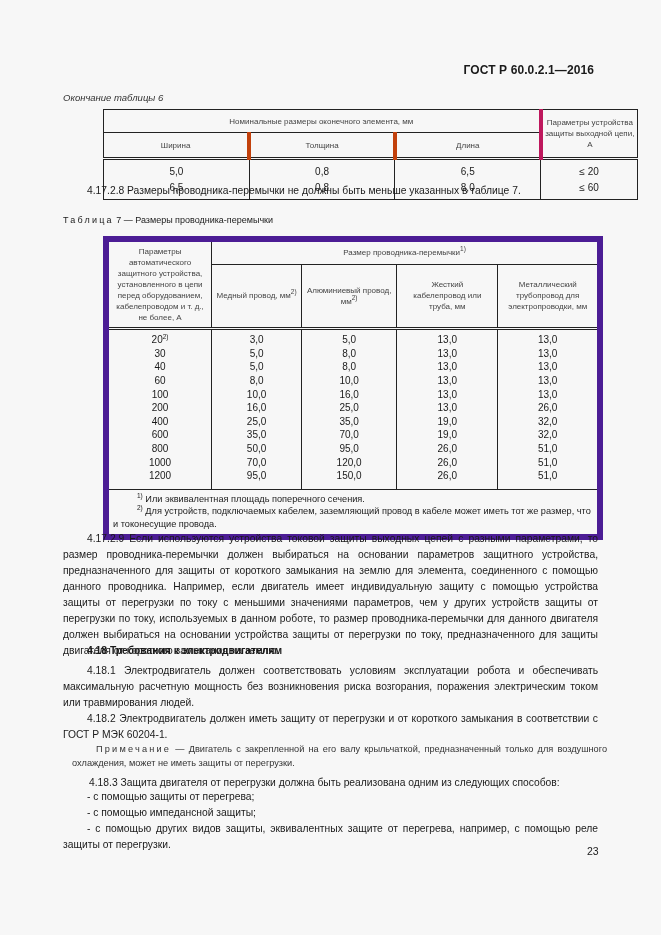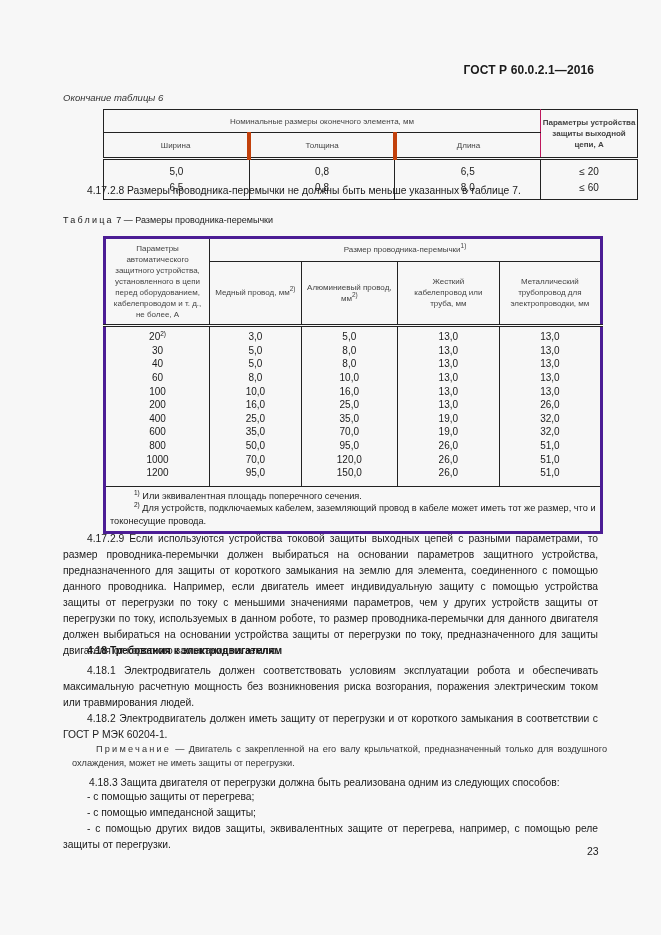--- a/index.html
+++ b/index.html
@@ -21,29 +21,29 @@
 
   
   .t6 { position: absolute; left: 63px; top: 109px; width: 535px; border: 1px solid #222; }
   .t6 th { border-left: 4px solid #c2410c; color: #444; font-size: 8px; }
   .t6 th:first-child { border-left: none; }
   .t6 .r1 th { height: 22px; border-bottom: 1px solid #222; }
   .t6 .r2 th { height: 24px; }
   .t6 thead { border-bottom: 3px double #222; }
   .t6 td { border-left: 1px solid #222; height: 16px; font-size: 10px; }
   .t6 td:first-child { border-left: none; }
-  .t6 .pcell { border-left: 1px solid #be185d; line-height: 11px; font-weight: bold; }
+  .t6 .pcell { border-left: 4px solid #be185d; line-height: 11px; }
 
   .para { position: absolute; left: 63px; width: 535px; font-size: 10.3px; line-height: 16px; text-align: justify; }
   .indent { text-indent: 24px; }
   .t7-caption { position: absolute; left: 63px; top: 215px; font-size: 9px; }
   .spaced { letter-spacing: 2.2px; }
 
   
-  .t7 { position: absolute; left: 63px; top: 236px; width: 500px; border: 3px solid #4c1d95; }
+  .t7 { position: absolute; left: 63px; top: 236px; width: 500px; border: 6px solid #4c1d95; }
   .t7 th { border-left: 1px solid #222; color: #444; font-size: 8px; line-height: 11px; }
   .t7 th.first { border-left: none; width: 106px; padding: 4px 3px; }
   .t7 .h1 th.group { height: 20px; border-bottom: 1px solid #222; }
   .t7 .h2 th { height: 58px; }
   .t7 thead { border-bottom: 3px double #222; }
   .t7 tbody td { border-left: 1px solid #222; height: 13.6px; font-size: 10px; line-height: 13px; }
   .t7 tbody td:first-child { border-left: none; }
   .t7 tbody tr:first-child td { padding-top: 3px; }
   .t7 tbody tr.last td { padding-bottom: 6px; }
   .t7 tfoot td {

